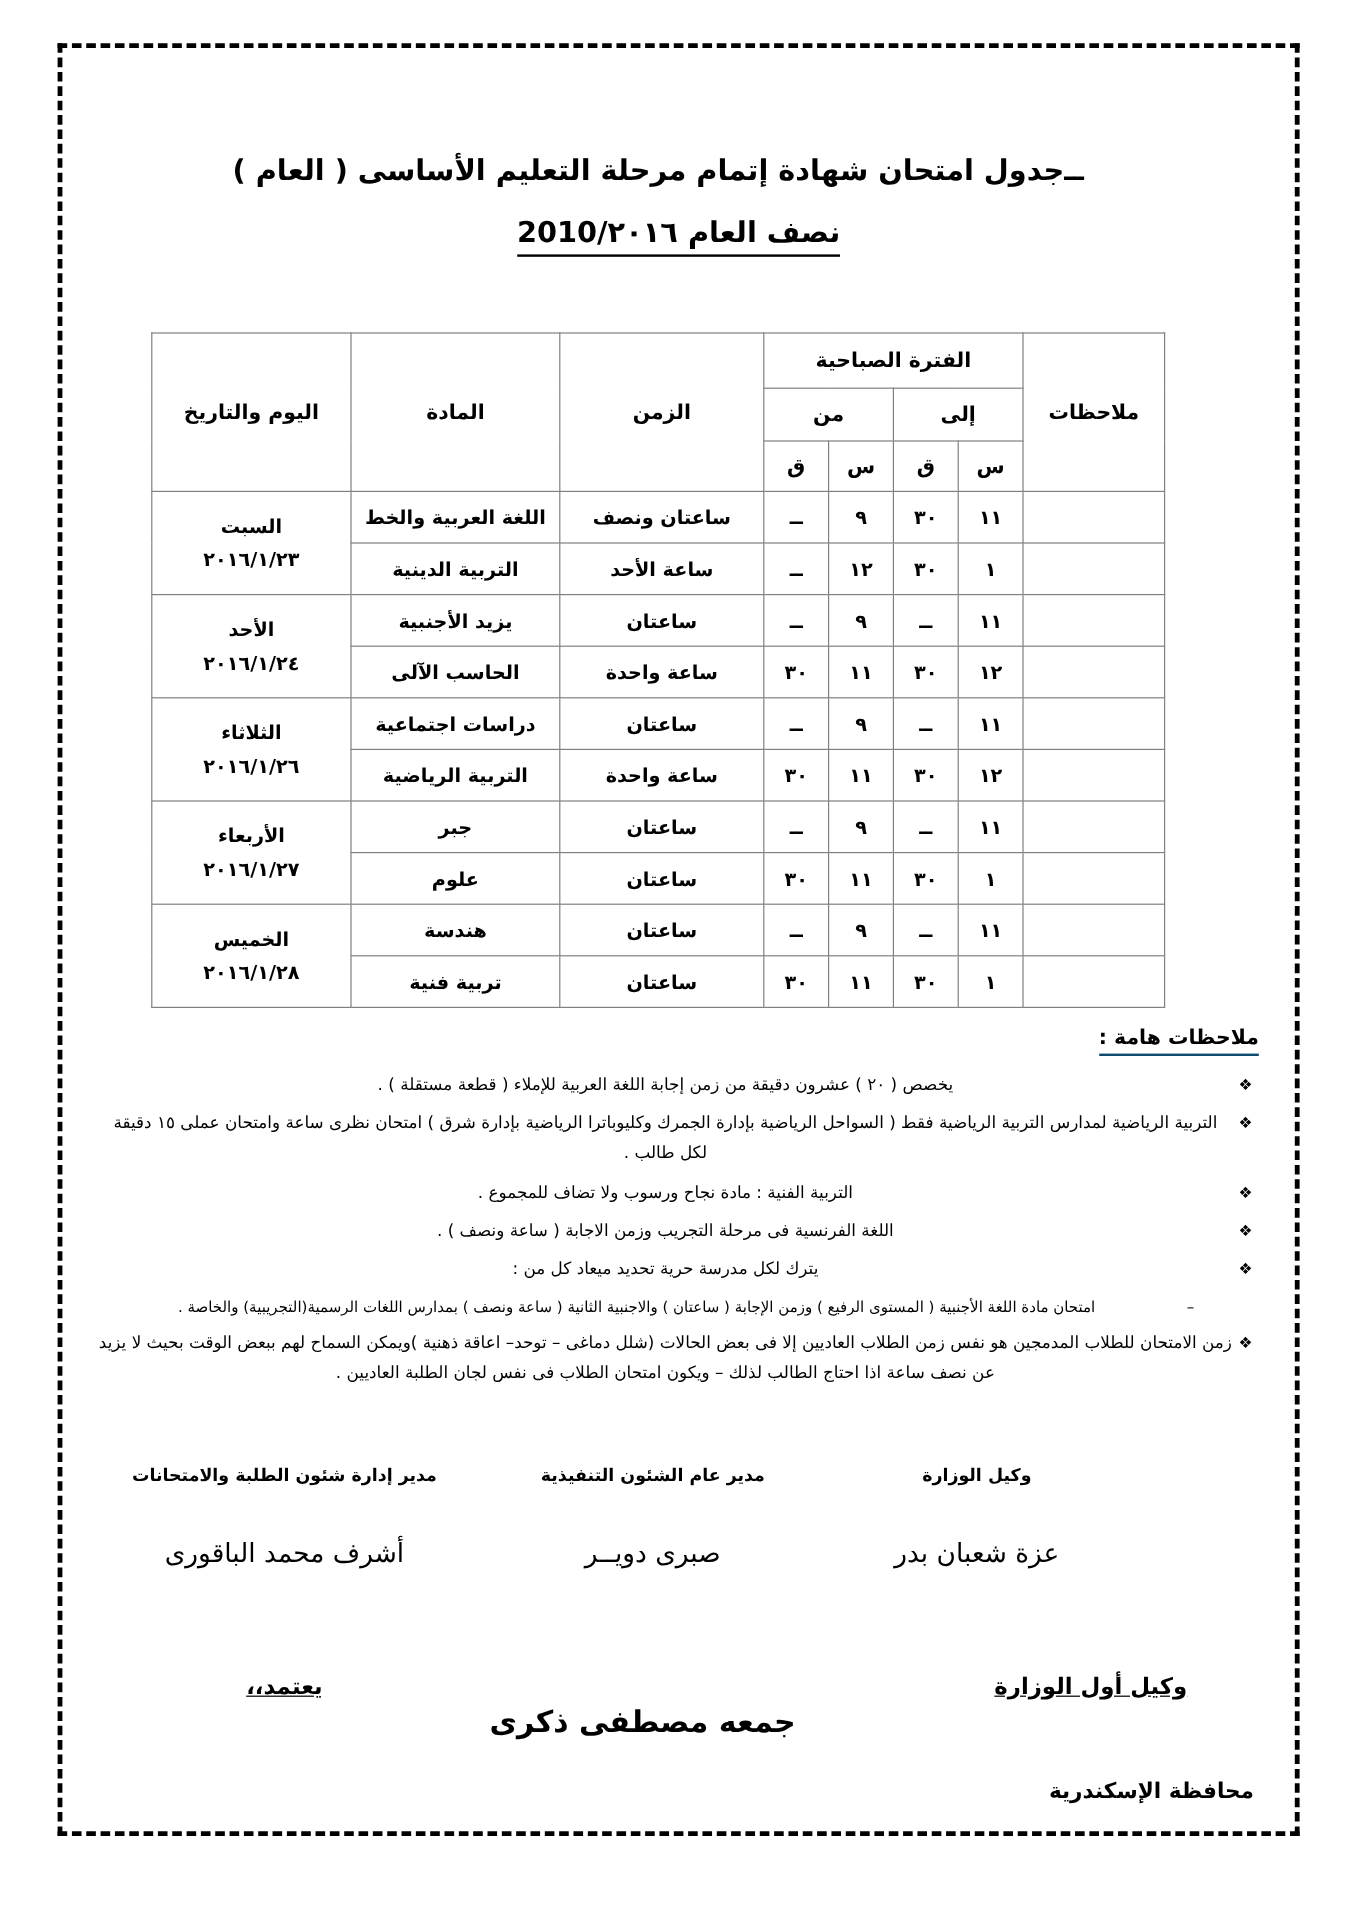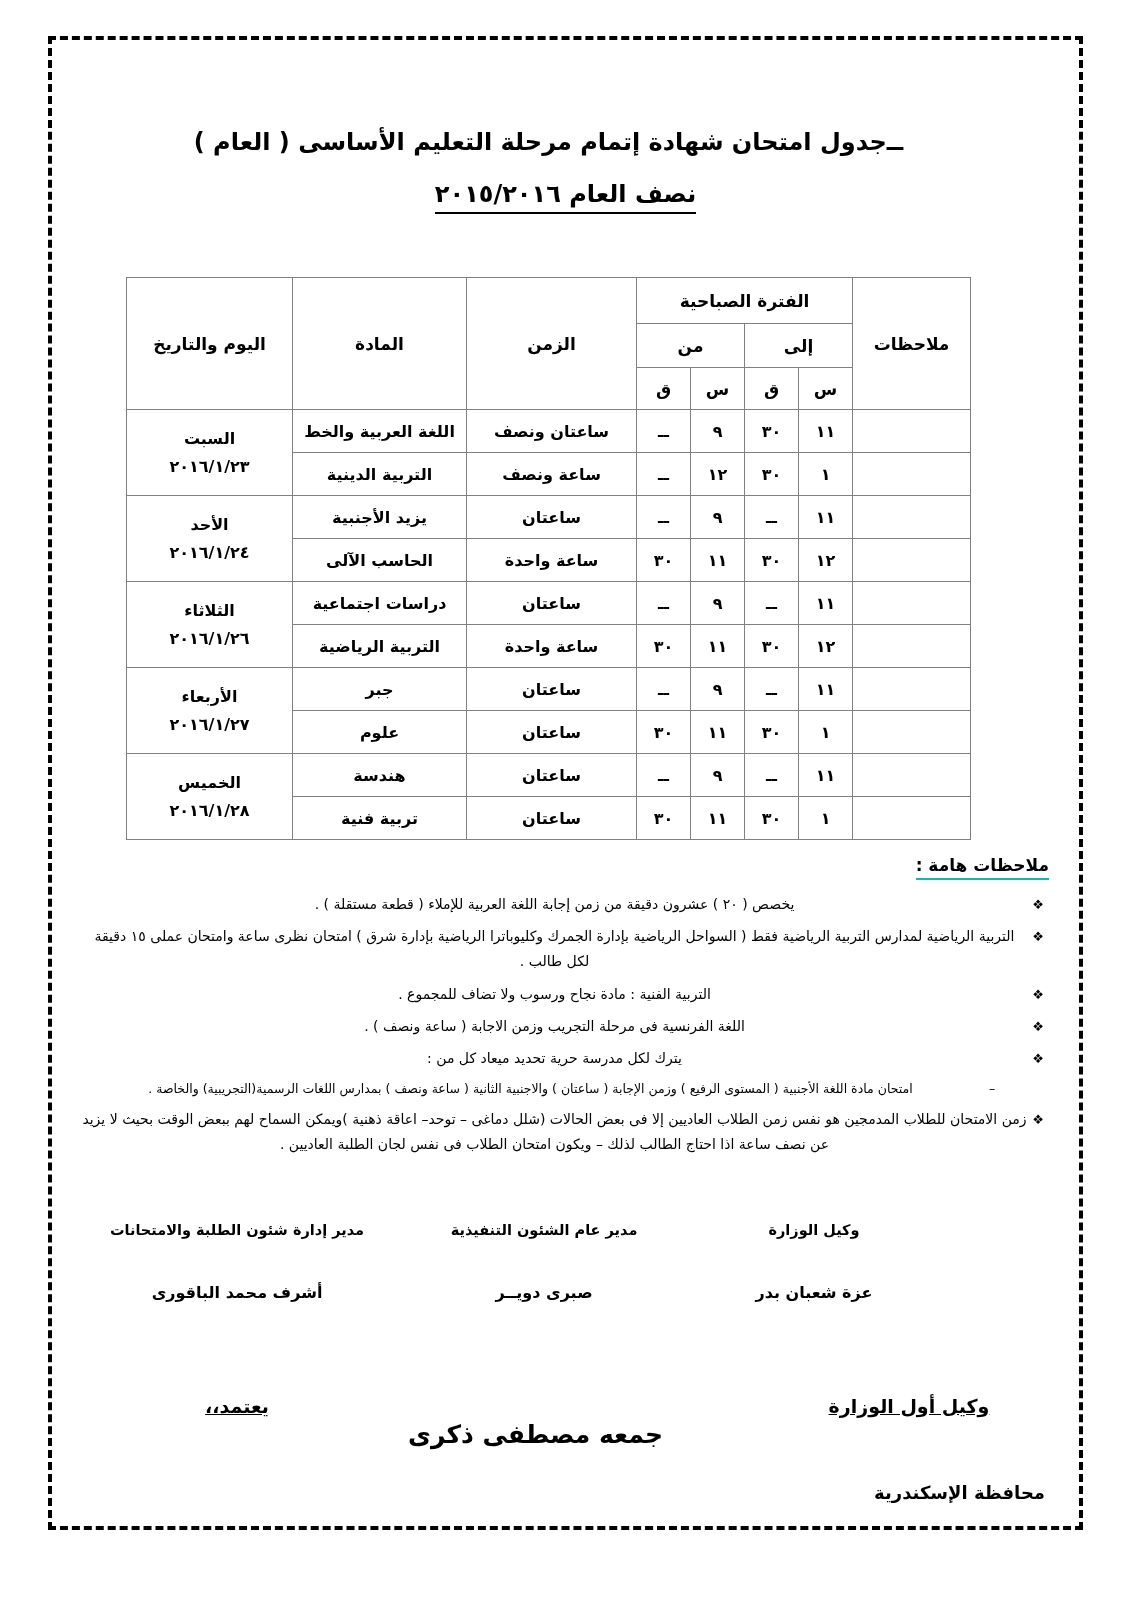--- a/index.html
+++ b/index.html
@@ -119,21 +119,21 @@
     right: 82px;
     left: 82px;
     top: 855px;
     direction: rtl;
     text-align: right;
   }
   .notes-title {
     font-size: 17px;
     font-weight: bold;
     display: inline-block;
-    border-bottom: 2px solid #14b8a6;
+    border-bottom: 2px solid #0c4a6e;
     padding-bottom: 3px;
     margin-bottom: 12px;
   }
   .note {
     display: flex;
     flex-direction: row;
     align-items: flex-start;
     margin-bottom: 7px;
     font-size: 14px;
     line-height: 1.8;
@@ -173,22 +173,22 @@
     justify-content: flex-start;
   }
   .sig-roles { top: 1222px; }
   .sig-names { top: 1283px; }
   .sig-cell {
     text-align: center;
     font-size: 14.5px;
     font-weight: 600;
   }
   .sig-names .sig-cell {
-    font-size: 16px;
-    font-weight: bold;
+    font-size: 22px;
+    font-weight: normal;
   }
   .sc-1 { width: 310px; margin-right: 12px; }
   .sc-2 { width: 280px; }
   .sc-3 { width: 260px; }
 
   .approve-row {
     position: absolute;
     left: 82px;
     right: 82px;
     top: 1395px;
@@ -224,21 +224,21 @@
 <div class="sheet">
 
   <div class="page-frame"></div>
 
 
   <div class="title-line1">
     <span class="title-dash">ــ</span><span>جدول امتحان شهادة إتمام مرحلة التعليم الأساسى ( العام )</span>
   </div>
 
   <div class="title-line2">
-    <span class="u">نصف العام ٢٠١٥/٢٠١٦</span>
+    <span class="u">نصف العام 2010/٢٠١٦</span>
   </div>
 
   <table class="schedule">
     <colgroup>
       <col class="col-notes">
         <col class="col-hh">
         <col class="col-mm">
         <col class="col-hh">
         <col class="col-mm">
       <col class="col-dur">
@@ -277,21 +277,21 @@
             <div>السبت</div>
             <div>٢٠١٦/١/٢٣</div>
           </td>
         </tr>
         <tr>
           <td></td>
           <td>١</td>
           <td class="cell-dash">٣٠</td>
           <td>١٢</td>
           <td class="cell-dash">ــ</td>
-          <td>ساعة ونصف</td>
+          <td>ساعة الأحد</td>
           <td>التربية الدينية</td>
         </tr>
         <tr>
           <td></td>
           <td>١١</td>
           <td class="cell-dash">ــ</td>
           <td>٩</td>
           <td class="cell-dash">ــ</td>
           <td>ساعتان</td>
           <td>يزيد الأجنبية</td>

